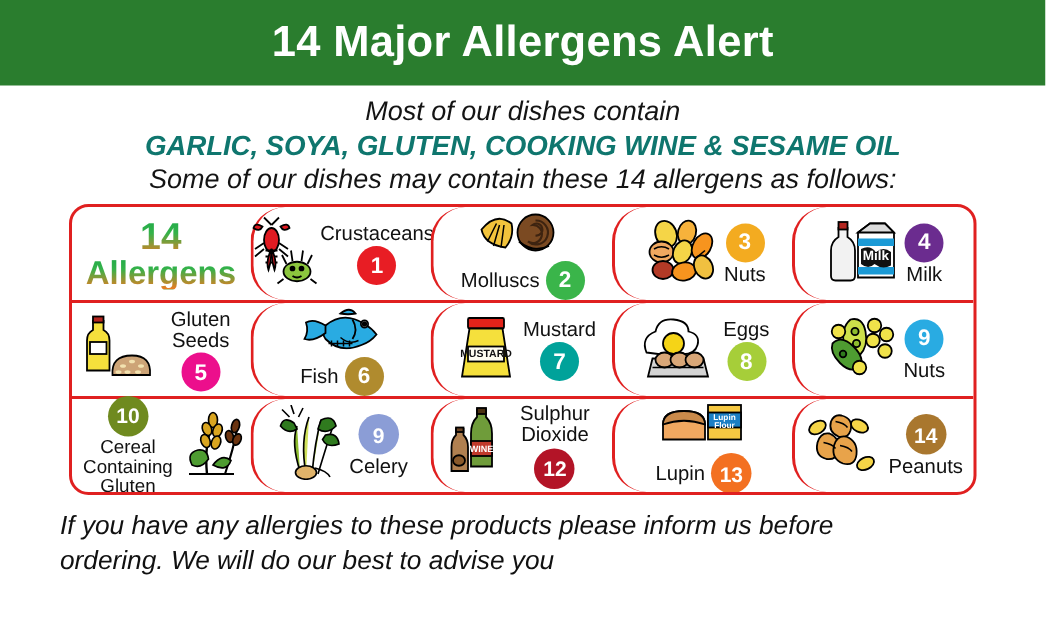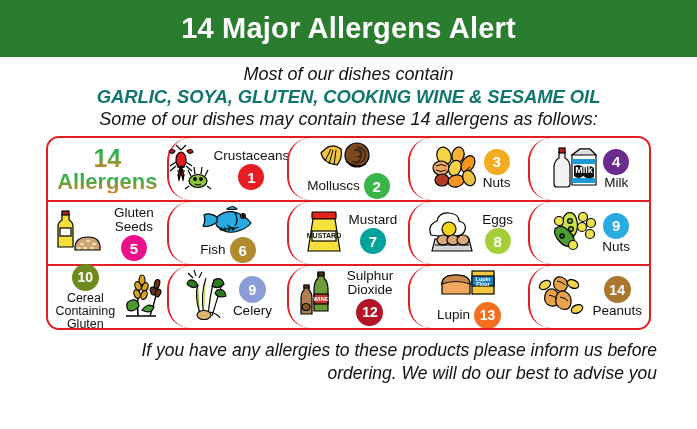--- a/index.html
+++ b/index.html
@@ -55,21 +55,21 @@
   .lbl{font-size:13.5px;color:#111;text-align:center;line-height:1.05;white-space:nowrap;}
   .lbl.two{white-space:normal;}
   .badge{
     width:26px;height:26px;border-radius:50%;color:#fff;font-size:15px;font-weight:bold;
     display:flex;align-items:center;justify-content:center;flex:0 0 auto;line-height:1;
   }
   .badge.wide{width:27px;height:27px;font-size:14px;}
   .row-badge-lbl{flex-direction:row;align-items:center;gap:4px;}
 
   
-  .footer{padding:9px 40px 0 40px;text-align:right;}
+  .footer{padding:9px 40px 0 40px;text-align:left;}
   .footer-line{font-style:italic;font-size:17.5px;color:#111;line-height:1.3;}
 </style>
 </head>
 <body>
 
 <div class="poster">
 
   <div class="header">
     <div class="header-title">14 Major Allergens Alert</div>
   </div>

